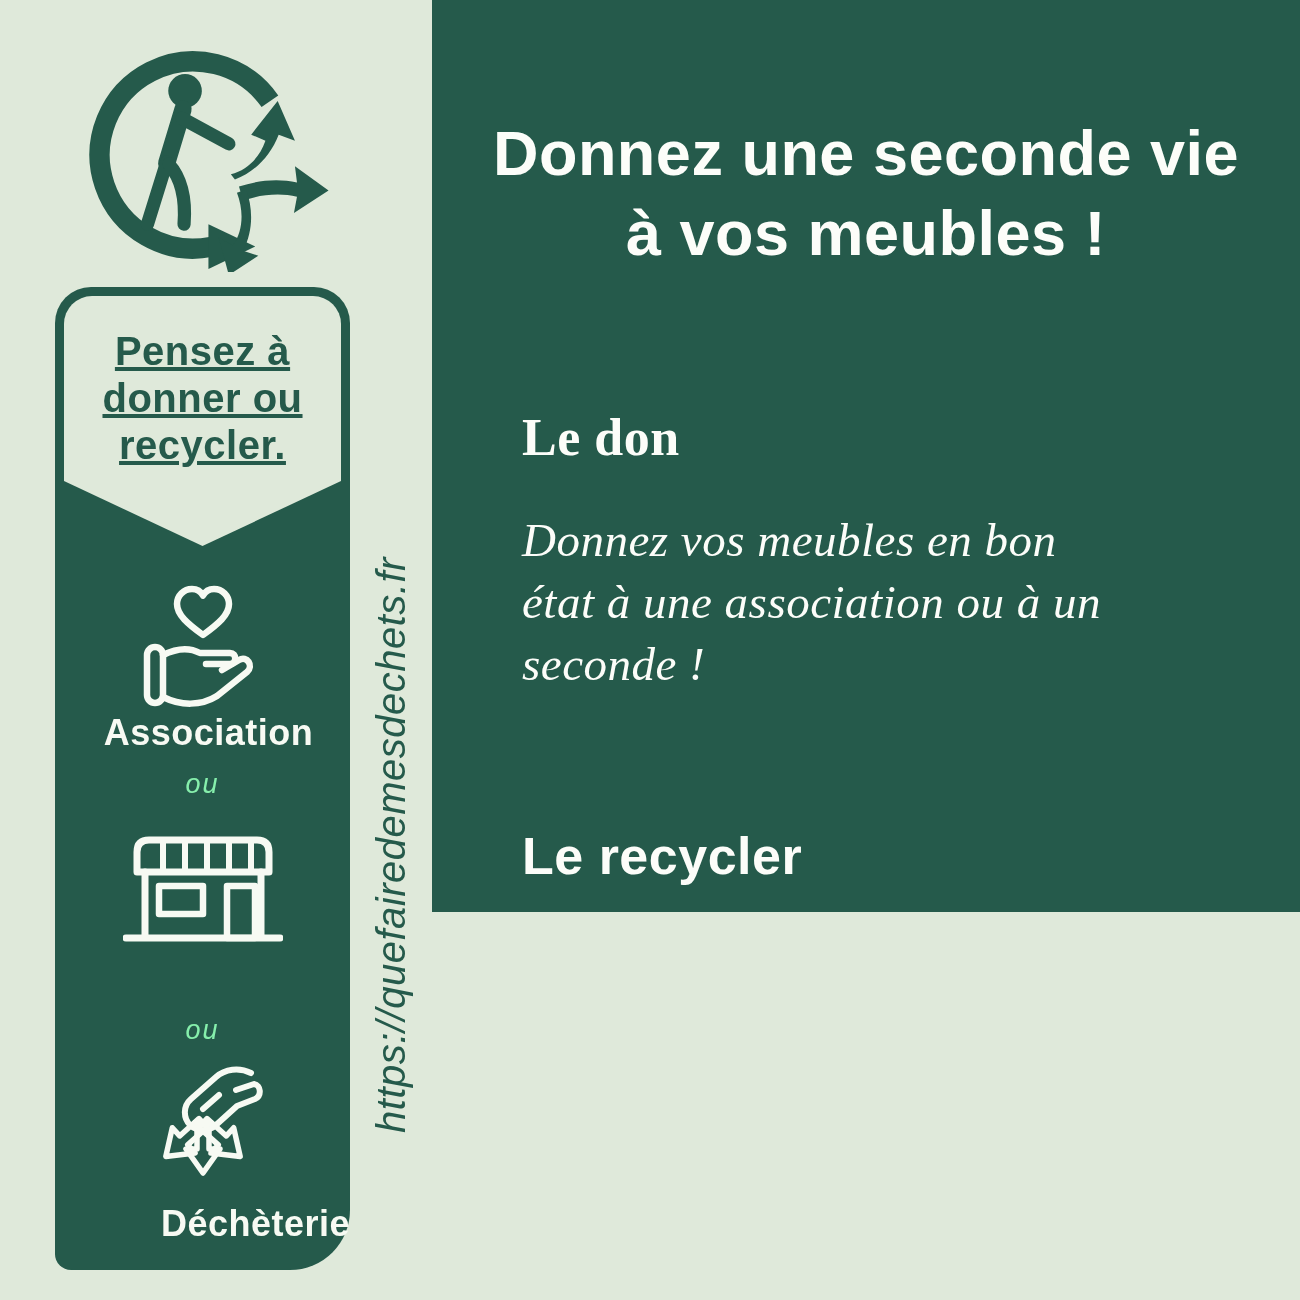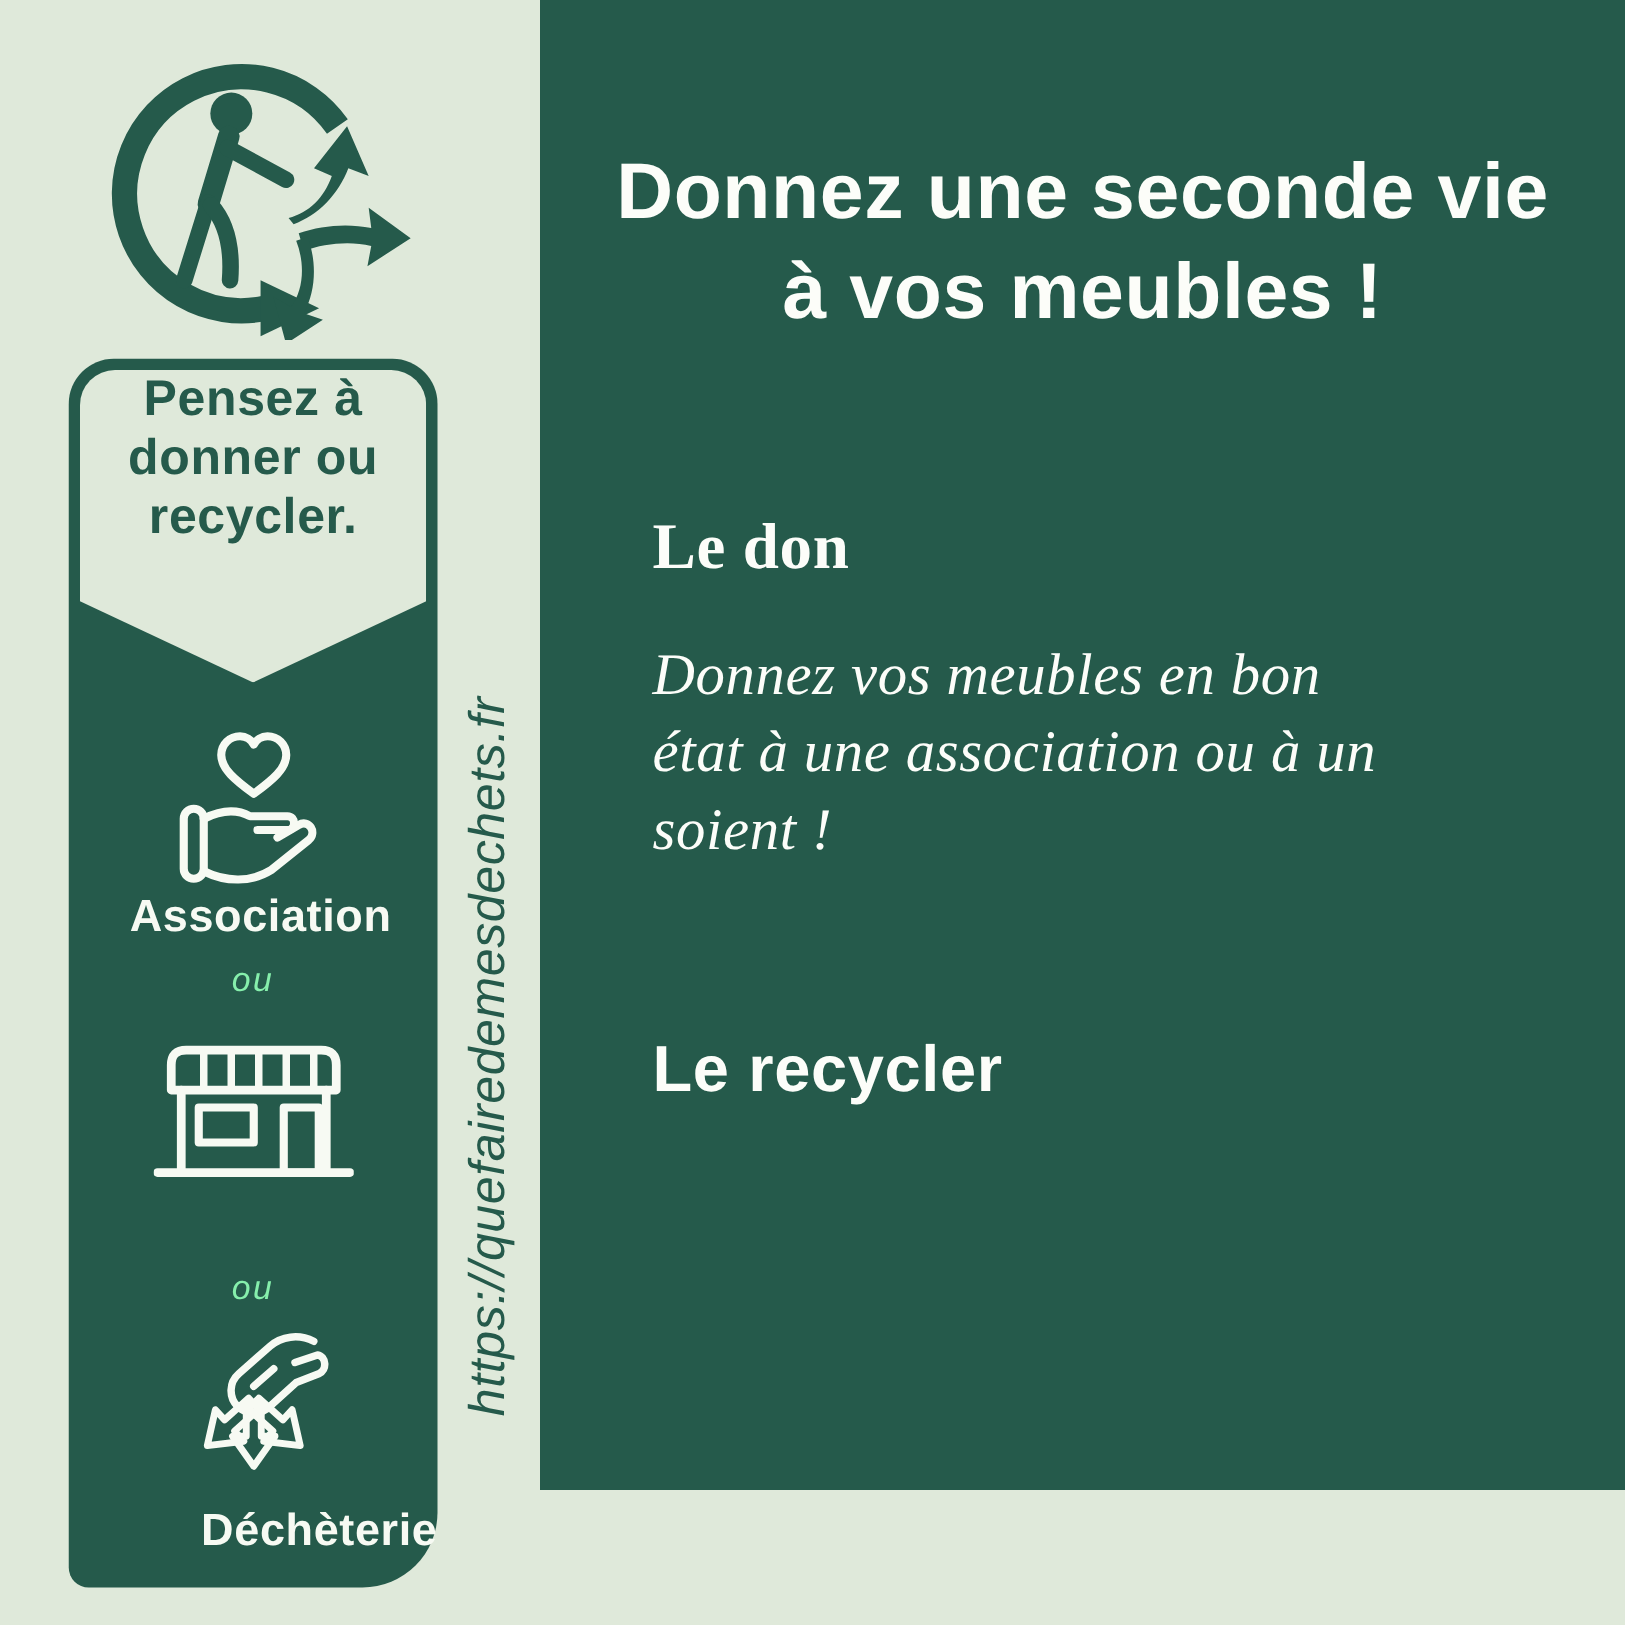--- a/index.html
+++ b/index.html
@@ -3,21 +3,21 @@
 <meta charset="utf-8">
 <style>
   html,body{margin:0;padding:0;}
   body{font-family:"Liberation Sans", sans-serif;}
   .canvas{
     position:relative;width:1300px;height:1300px;overflow:hidden;
     background:#dfe9da;
   }
   
   .right-panel{
-    position:absolute;left:432px;top:0;width:868px;height:1192px;
+    position:absolute;left:432px;top:0;width:868px;height:912px;
     background:#255a4b;color:#fcfdf9;
   }
   .headline{
     position:absolute;left:0;right:0;top:72px;
     text-align:center;font-size:63px;line-height:1.26;font-weight:700;
     white-space:pre-line;letter-spacing:0.5px;
   }
   .section{position:absolute;left:90px;right:40px;}
   .section-don{top:408px;font-family:Liberation Serif, serif;}
   .section-recyclage{top:826px;}
@@ -35,23 +35,23 @@
     background:#255a4b;
     border-radius:36px 36px 60px 16px;
   }
   .pledge-box{
     position:absolute;left:9px;right:9px;top:9px;height:250px;
     background:#dfe9da;
     border-radius:28px 28px 0 0;
     clip-path:polygon(0 0,100% 0,100% 74%,50% 100%,0 74%);
   }
   .pledge-text{
-    margin:0;text-align:center;
+    margin:0;padding-top:32px;text-align:center;
     color:#255a4b;font-size:40px;font-weight:700;line-height:1.18;
-    white-space:pre-line;letter-spacing:0.5px;
+    white-space:pre-line;letter-spacing:0.5px;text-decoration:underline;
   }
   .option-icon{display:block;margin:0 auto;}
   .icon-association{position:absolute;left:0;right:0;top:286px;}
   .icon-magasin{position:absolute;left:0;right:0;top:545px;}
   .icon-decheterie{position:absolute;left:0;right:0;top:778px;}
   .option-label{
     position:absolute;left:0;right:0;text-align:center;
     color:#f7faf3;font-size:36px;font-weight:700;letter-spacing:0.5px;margin-left:12px;
   }
   .label-association{top:425px;}
@@ -148,21 +148,21 @@
   <div class="site-url">https://quefairedemesdechets.fr</div>
 
   <div class="right-panel">
     <h1 class="headline">Donnez une seconde vie
 à vos meubles !</h1>
 
     <div class="section section-don">
       <h2>Le don</h2>
       <p>Donnez vos meubles en bon
 état à une association ou à un
-soient !</p>
+seconde !</p>
     </div>
 
     <div class="section section-recyclage">
       <h2>Le recycler</h2>
     </div>
   </div>
 
 </div>
 
 </body></html>

